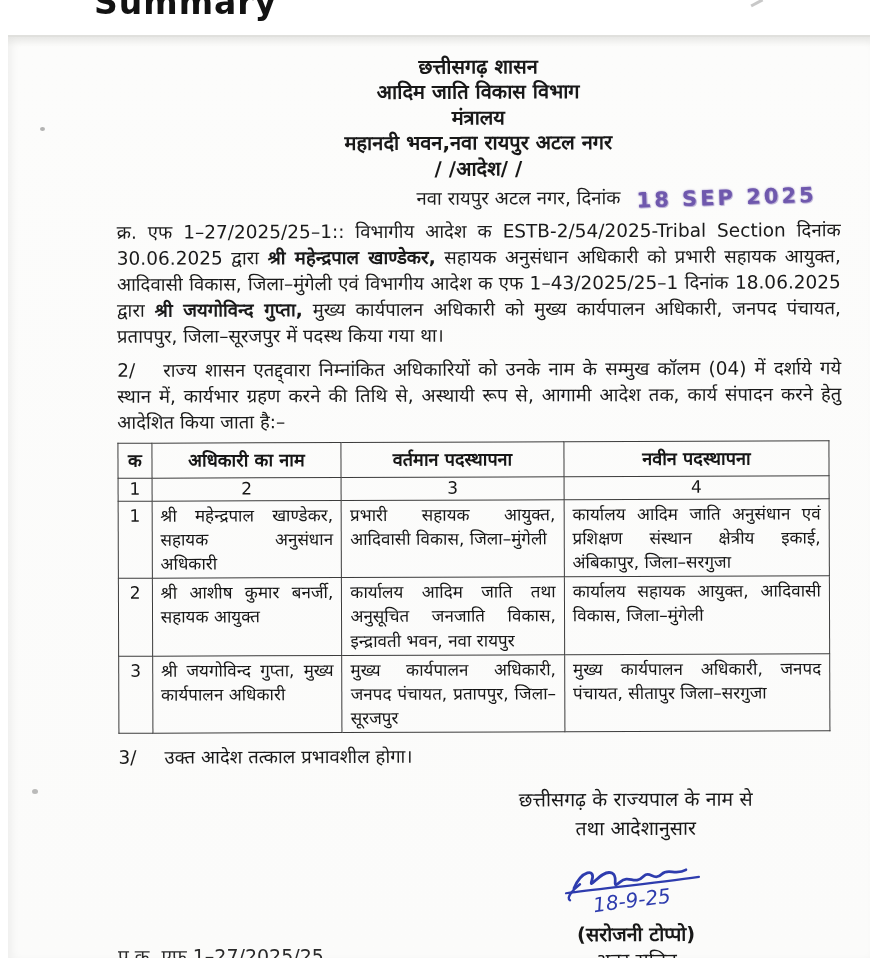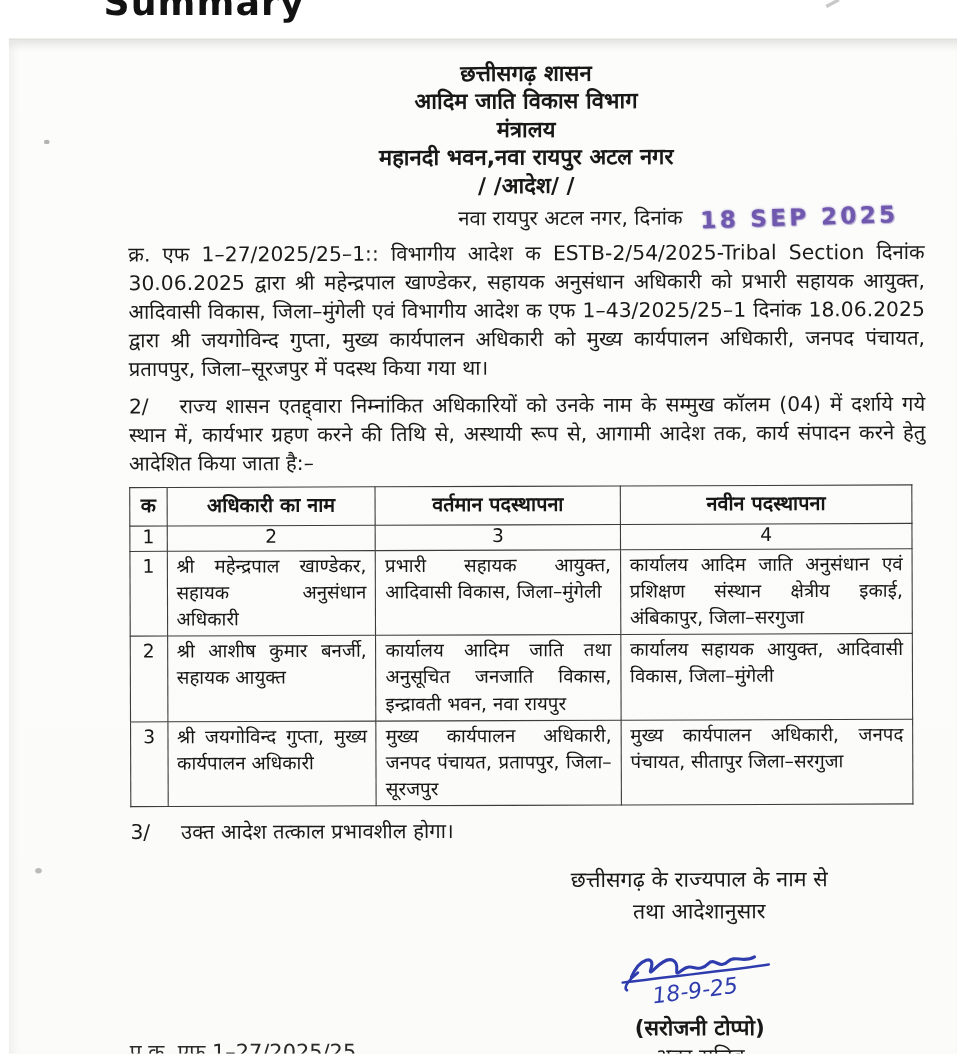--- a/index.html
+++ b/index.html
@@ -47,21 +47,21 @@
     color:#6f58ad;font-weight:bold;font-size:21px;letter-spacing:3px;
     transform:rotate(-1.6deg) translateY(1px);
     text-shadow:0 0 2px rgba(111,88,173,.75), 1px 1px 0 rgba(111,88,173,.35);
     white-space:nowrap;
   }
   .para{
     text-align:justify;font-size:18.5px;line-height:1.4;color:#1a1a1a;
     margin:9px 0 0 0;
   }
   .para .pnum{display:inline-block;min-width:46px;}
-  .b{font-weight:normal;}
+  .b{font-weight:bold;}
 
   table.order-table{
     border-collapse:collapse;width:712px;margin-top:7px;
     font-size:17px;line-height:1.42;color:#161616;
     table-layout:fixed;
   }
   table.order-table th,table.order-table td{
     border:1.6px solid #3c3c3c;padding:2px 8px;vertical-align:top;
   }
   table.order-table th{font-weight:bold;text-align:center;font-size:18px;padding:4px 6px;}

